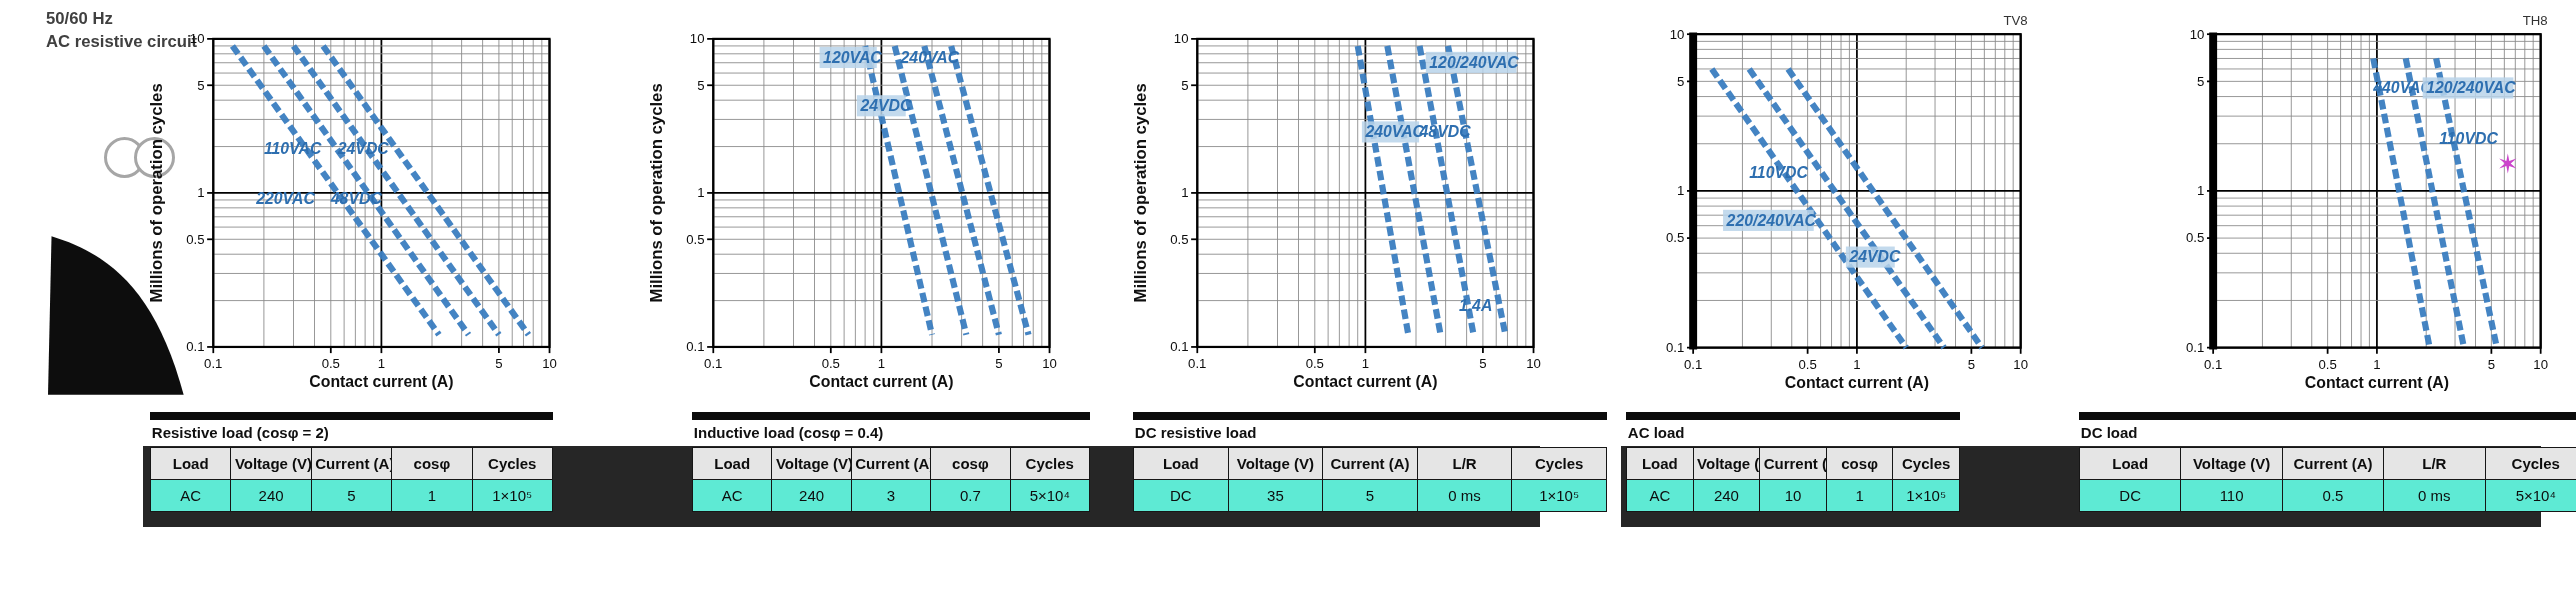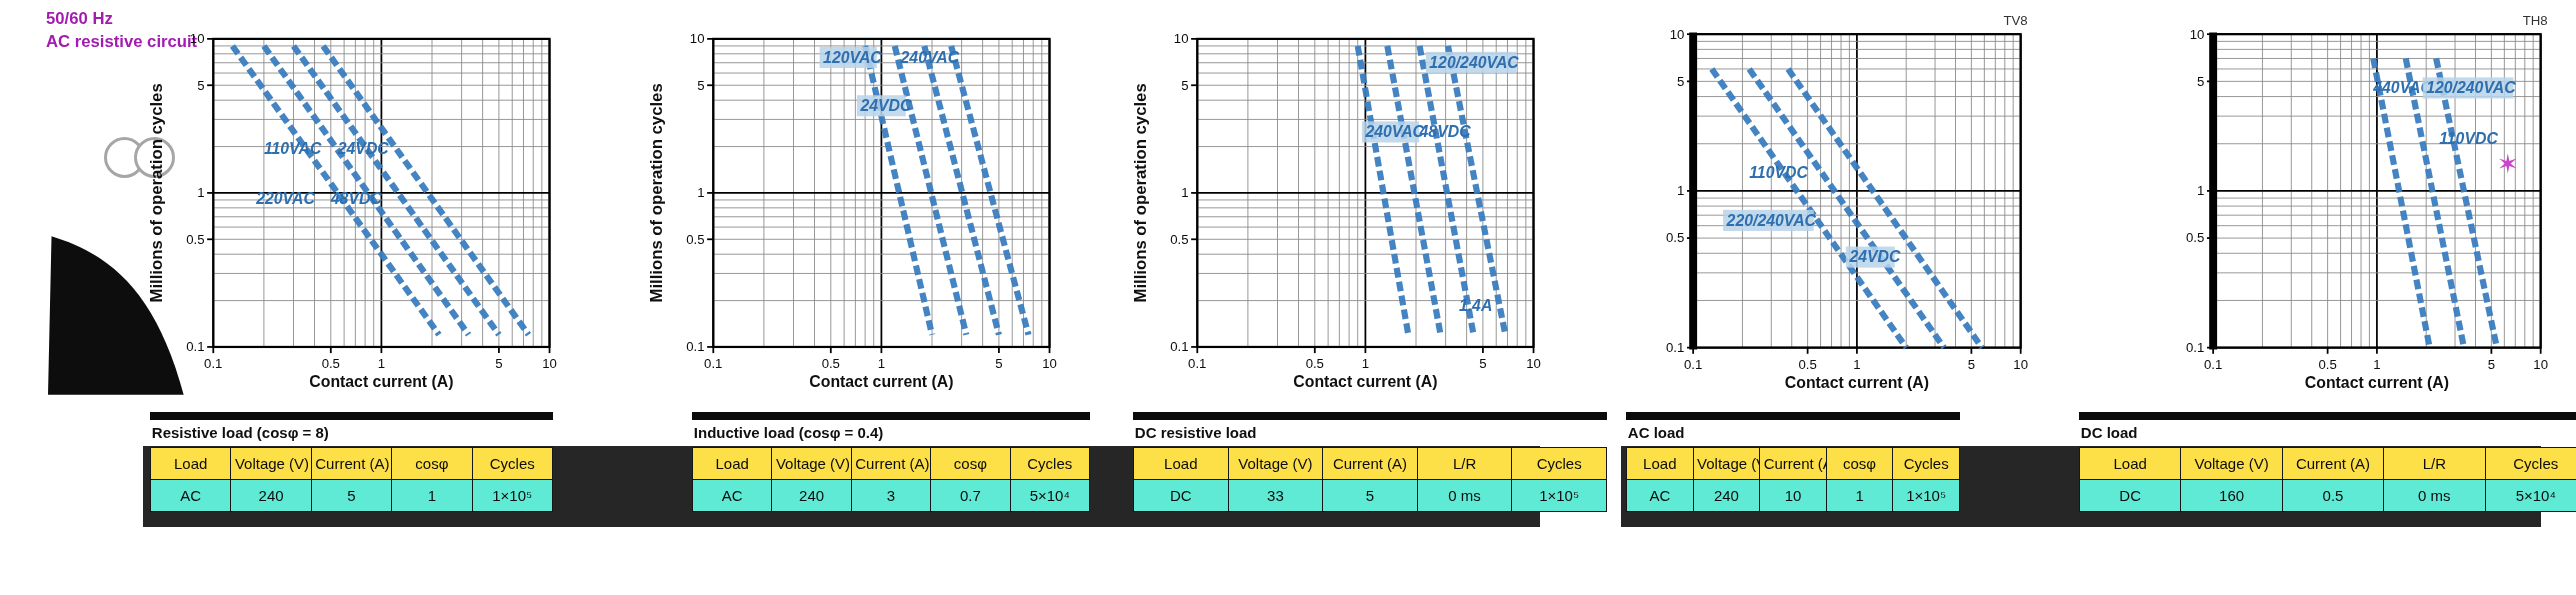--- a/index.html
+++ b/index.html
@@ -1,29 +1,29 @@
 <!DOCTYPE html>
 <html style="font-size:14px"><head>
 <meta charset="utf-8">
 <style>
   html,body{margin:0;padding:0;background:#ffffff;}
   .page{position:relative;width:2576px;height:596px;background:#ffffff;overflow:hidden;
         font-family:"Liberation Sans",sans-serif;}
-  .note{position:absolute;font-size:16.7px;font-weight:bold;color:#a21caf;white-space:nowrap;}
+  .note{position:absolute;font-size:16.7px;font-weight:bold;color:#404040;white-space:nowrap;}
   .circle{position:absolute;width:41px;height:41px;border-radius:50%;
           background:#ffffff;border:3.5px solid #a6a6a6;box-sizing:border-box;}
   .wedge{position:absolute;left:48px;top:236px;}
   .dark-strip{position:absolute;background:#262626;}
   .tablebox{position:absolute;top:412px;}
   .sep{height:8px;background:#0b0b0b;margin-bottom:4.4px;}
   .tcaption{font-size:15px;font-weight:bold;color:#101010;margin:0 0 5.3px 1.8px;white-space:nowrap;}
   .datatable{width:100%;border-collapse:collapse;table-layout:fixed;}
   .datatable th,.datatable td{border:1.8px solid #161616;font-size:15px;padding:7px 3.5px;
       text-align:center;color:#0d0d0d;overflow:hidden;white-space:nowrap;}
-  .datatable th{background:#fde047;font-weight:normal;margin-top:25px;}
+  .datatable th{background:#e5e5e5;font-weight:bold;margin-top:25px;}
   .datatable td{background:#5eead4;}
   svg text{font-family:"Liberation Sans",sans-serif;}
 </style>
 </head>
 <body>
 
 <div class="page">
 
   <div class="note" style="left:46px;top:8.8px">50/60 Hz</div>
   <div class="note" style="left:46px;top:32px">AC resistive circuit</div>
@@ -406,21 +406,21 @@
         <text x="315.9915791935005" y="93.06162630917375" font-size="18" font-style="italic" font-weight="bold" fill="#2e6fb0">120/240VAC</text>
         <text x="330.7192909583587" y="150.41666077181134" font-size="18" font-style="italic" font-weight="bold" fill="#2e6fb0">110VDC</text>
         <text x="408.6773421983662" y="183.71808328938306" font-size="30" text-anchor="middle" fill="#cc44cc">✶</text>
         <text x="260" y="428" text-anchor="middle" font-size="18" font-weight="bold" fill="#101010">Contact current (A)</text>
         <text x="454" y="16" text-anchor="end" font-size="15" fill="#333">TH8</text>
       </svg>
     </div>
   <div id="tables">
       <div class="tablebox" style="left: 150px; width: 403px;">
         <div class="sep"></div>
-        <div class="tcaption">Resistive load (cosφ = 8)</div>
+        <div class="tcaption">Resistive load (cosφ = 2)</div>
         <table class="datatable">
           <thead>
             <tr>
               <th>Load</th>
               <th>Voltage (V)</th>
               <th>Current (A)</th>
               <th>cosφ</th>
               <th>Cycles</th>
             </tr>
           </thead>
@@ -468,21 +468,21 @@
               <th>Load</th>
               <th>Voltage (V)</th>
               <th>Current (A)</th>
               <th>L/R</th>
               <th>Cycles</th>
             </tr>
           </thead>
           <tbody>
             <tr>
               <td>DC</td>
-              <td>33</td>
+              <td>35</td>
               <td>5</td>
               <td>0 ms</td>
               <td>1×10⁵</td>
             </tr>
           </tbody>
         </table>
       </div>
       <div class="tablebox" style="left: 1626px; width: 334px;">
         <div class="sep"></div>
         <div class="tcaption">AC load</div>
@@ -516,21 +516,21 @@
               <th>Load</th>
               <th>Voltage (V)</th>
               <th>Current (A)</th>
               <th>L/R</th>
               <th>Cycles</th>
             </tr>
           </thead>
           <tbody>
             <tr>
               <td>DC</td>
-              <td>160</td>
+              <td>110</td>
               <td>0.5</td>
               <td>0 ms</td>
               <td>5×10⁴</td>
             </tr>
           </tbody>
         </table>
       </div>
     </div>
 
 </div>

